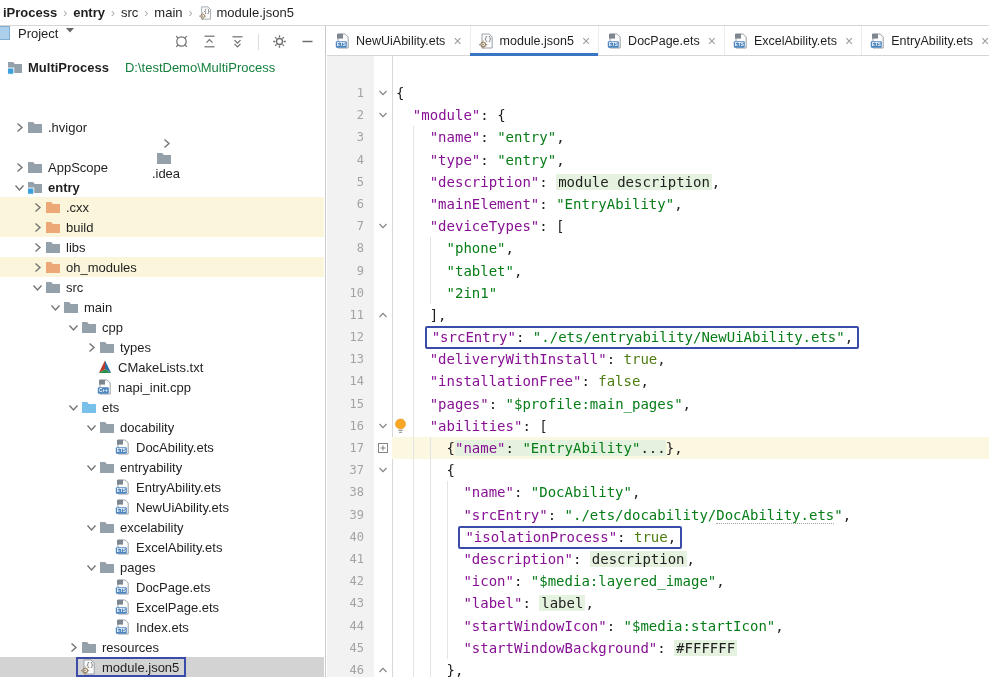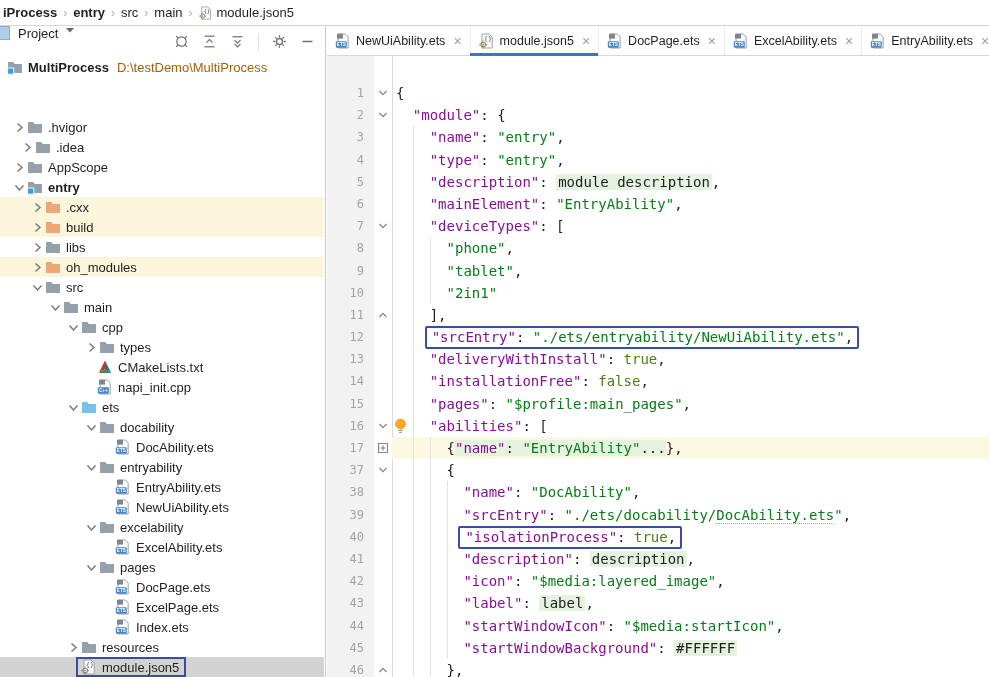--- a/index.html
+++ b/index.html
@@ -30,21 +30,21 @@
 
   .tree { position:absolute; top:31px; left:0; right:1px; bottom:0; overflow:hidden; }
   .tree-row { height:20px; display:flex; align-items:center; font-size:13px;
     white-space:nowrap; cursor:pointer; }
   .tree-row.yellow { background:#fbf5db; }
   .tree-row.selected { background:#d3d3d3; }
   .chev { width:15px; height:13px; flex:none; display:inline-flex; align-items:center; }
   .tspacer { width:13px; flex:none; }
   .ticon { width:16px; height:16px; flex:none; margin-right:5px; display:inline-flex; }
   .tlabel.bold { font-weight:bold; }
-  .tpath { color:#a16207; margin-left:8px; }
+  .tpath { color:#15803d; margin-left:16px; }
   .tree-box { display:inline-flex; align-items:center; border:2px solid #3b4ba8;
     height:20px; padding:0 5px 0 3px; margin-left:-3px; }
 
   
   .tab-bar { position:absolute; left:327px; top:26px; right:0; height:30px;
     border-bottom:1px solid #d6d6d6; display:flex; background:#fff; }
   .tab { position:relative; display:flex; align-items:center; gap:5px; padding:0 8px;
     font-size:12.5px; border-right:1px solid #ececec; cursor:pointer; }
   .tab.selected:after { content:""; position:absolute; left:-1px; right:0; bottom:-1px;
     height:3px; background:#3876c4; }
@@ -182,21 +182,21 @@
               <polyline points="4,2.5 8.5,6.5 4,10.5" fill="none" stroke="#757575" stroke-width="1.4"></polyline>
             </svg>
           </span>
           <span class="ticon">
             <svg viewBox="0 0 16 16" width="100%" height="100%">
               <path d="M1 3h5.2l1.6 2H15v9H1z" fill="#95a1aa"></path>
             </svg>
           </span>
           <span class="tlabel">.hvigor</span>
         </div>
-        <div class="tree-row" style="padding-left: 20px;">
+        <div class="tree-row" style="padding-left: 8px; flex-direction: column;">
           <span class="chev">
             <svg viewBox="0 0 12 13" width="100%" height="100%">
               <polyline points="4,2.5 8.5,6.5 4,10.5" fill="none" stroke="#757575" stroke-width="1.4"></polyline>
             </svg>
           </span>
           <span class="ticon">
             <svg viewBox="0 0 16 16" width="100%" height="100%">
               <path d="M1 3h5.2l1.6 2H15v9H1z" fill="#95a1aa"></path>
             </svg>
           </span>

